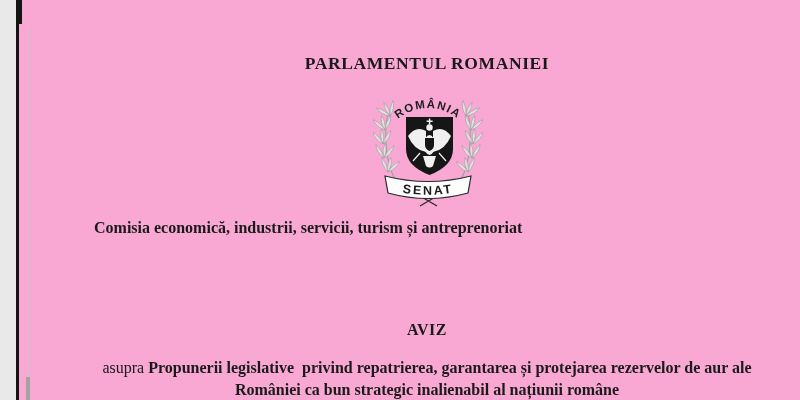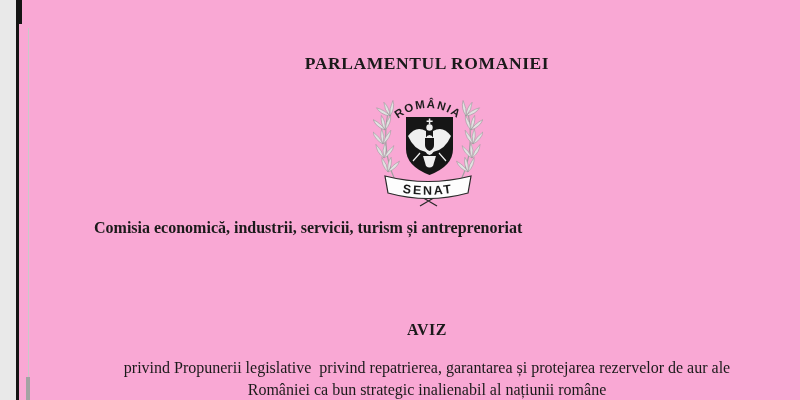--- a/index.html
+++ b/index.html
@@ -24,21 +24,21 @@
   }
   .aviz-heading{
     position:absolute;top:321px;left:11px;width:800px;
     text-align:center;font-weight:bold;font-size:16px;letter-spacing:.5px;
   }
   .subject{
     position:absolute;top:357px;left:11px;width:800px;
     text-align:center;font-size:16px;line-height:22px;
   }
   .subject-line{white-space:pre;}
-  .subject .bold,.subject-line.bold{font-weight:normal;}
+  .subject .bold,.subject-line.bold{font-weight:bold;}
 
   .emblem text{font-family:"Liberation Sans", sans-serif;}
 </style>
 </head>
 <body>
 
 <div class="page">
 
   <div class="scan-strip"></div>
   <div class="scan-notch"></div>
@@ -100,17 +100,17 @@
     </text>
   </svg>
 
   <div class="committee">
     <div>Comisia economică, industrii, servicii, turism și antreprenoriat</div>
   </div>
 
   <div class="aviz-heading">AVIZ</div>
 
   <div class="subject">
-    <div class="subject-line"><span>privind</span> <span class="bold">Propunerii legislative  privind repatrierea, garantarea și protejarea rezervelor de aur ale</span></div>
+    <div class="subject-line"><span>asupra</span> <span class="bold">Propunerii legislative  privind repatrierea, garantarea și protejarea rezervelor de aur ale</span></div>
     <div class="subject-line bold">României ca bun strategic inalienabil al națiunii române</div>
   </div>
 
 </div>
 
 </body></html>

